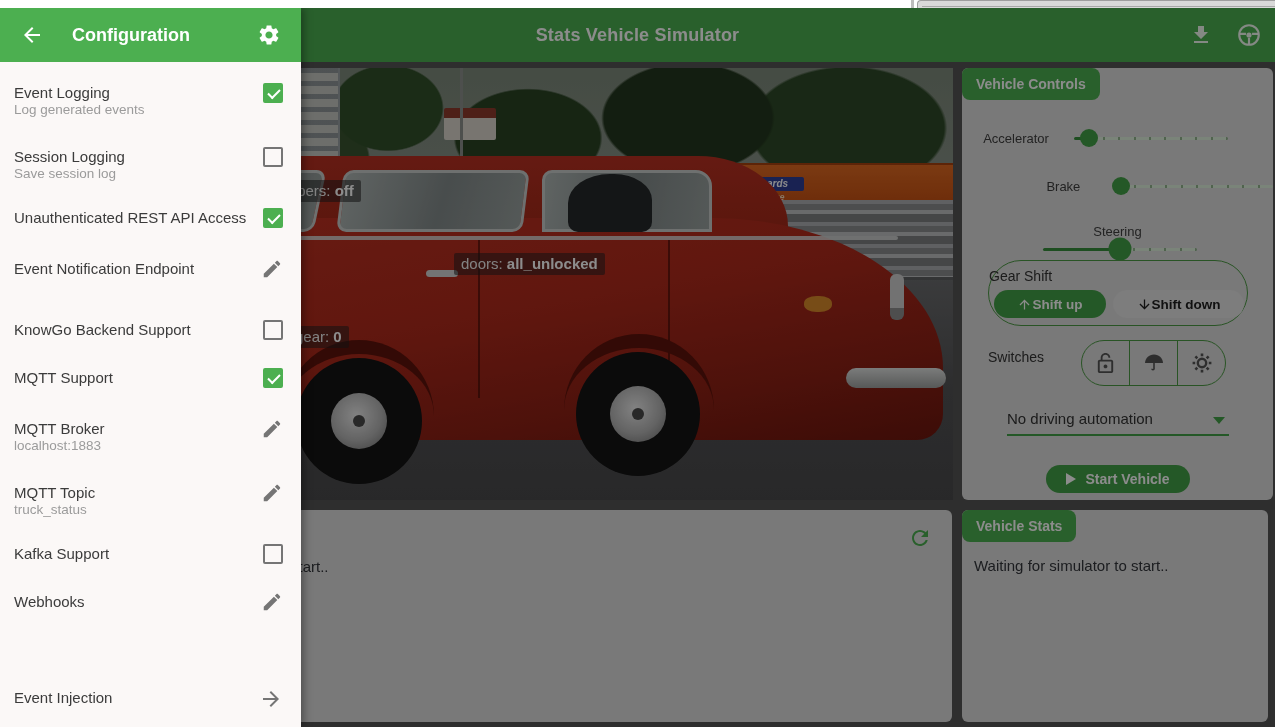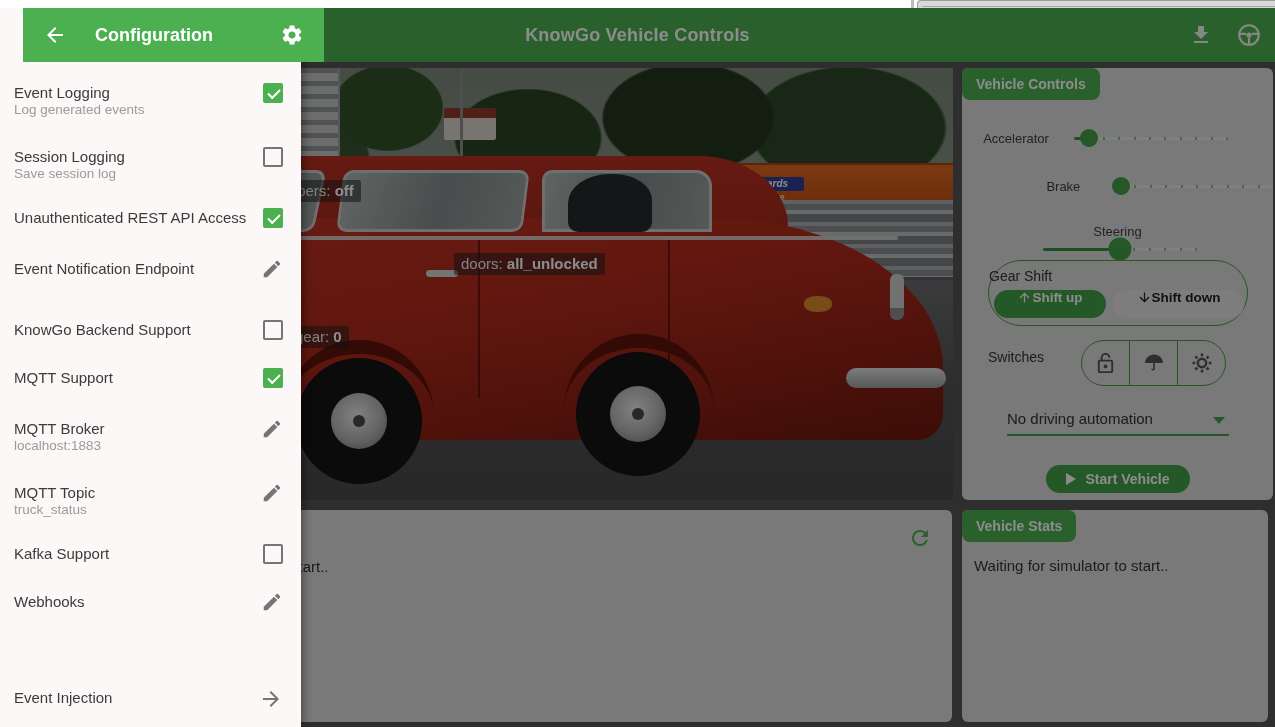--- a/index.html
+++ b/index.html
@@ -103,21 +103,21 @@
   .slider-track { position:absolute; left:0; right:0; top:8.5px; height:3px; background:#DFF0DC; border-radius:2px;
       background-image:repeating-linear-gradient(to right, transparent 0 13.4px, #93B48F 13.4px 15.4px); }
   .slider-fill { position:absolute; left:0; top:8.5px; height:3px; background:#388E3C; border-radius:2px; }
   .slider-thumb { position:absolute; top:10px; width:18px; height:18px; border-radius:50%; background:#43A047;
       transform:translate(-50%,-50%); cursor:pointer; }
   .slider-big .slider-thumb { width:23px; height:23px; }
 
   .gearshift { position:absolute; left:26px; top:192px; width:260px; height:66px;
       border:1.5px solid #4C9A44; border-radius:33px; }
   .gearshift-title { position:absolute; top:7px; width:100%; text-align:left; font-size:14px; color:#333; }
-  .shift-btn { position:absolute; top:29px; height:28px; border-radius:14px; display:flex; 
+  .shift-btn { position:absolute; top:29px; height:28px; border-radius:14px; display:flex; align-items:center;
       justify-content:center; font-size:13.5px; font-weight:bold; cursor:pointer; }
   .shift-up { left:5px; width:112px; background:#43A047; color:#FFFFFF; }
   .shift-down { left:124px; width:131px; background:#DCDCDC; background:#E3E3E3; color:#1F1F1F; }
 
   .switches-label { position:absolute; left:0; top:281px; width:108px; text-align:center; font-size:14px; color:#333; }
   .switch-group { position:absolute; left:119px; top:272px; width:145px; height:46px;
       border:1.5px solid #4C9A44; border-radius:23px; display:flex; }
   .switch-cell { flex:1; display:flex; align-items:center; justify-content:center; cursor:pointer; }
   .switch-cell + .switch-cell { border-left:1.5px solid #4C9A44; }
 
@@ -136,21 +136,21 @@
   .stats { left:962px; top:510px; width:306px; height:212px; }
   .stats-msg { position:absolute; left:12px; top:47px; font-size:15px; color:#33363B; }
 
   
   .scrim { position:absolute; left:301px; top:8px; width:974px; height:719px; background:rgba(0,0,0,0.45); z-index:10; }
 
   
   .drawer { position:absolute; left:0; top:8px; width:301px; height:719px; background:#FBF8F7; z-index:20;
       box-shadow:3px 0 8px rgba(0,0,0,0.35); }
   .drawer-header { position:absolute; left:0; top:0; width:301px; height:54px; background:#4CAF50;
-      display:flex; align-items:center;margin-left:23px; }
+      display:flex; align-items:center; }
   .drawer-back { position:absolute; left:12px; top:7px; }
   .drawer-title { position:absolute; left:72px; color:#FFFFFF; font-size:18px; font-weight:bold; }
   .drawer-gear { position:absolute; right:12px; top:7px; }
 
   .cfg-row { position:absolute; left:14px; width:275px; cursor:pointer; }
   .cfg-title { font-size:15px; color:#3B3B3B; line-height:17px; }
   .cfg-sub { font-size:13.5px; color:#9B9B9B; line-height:16px; margin-top:1px; }
   .cfg-ctrl { position:absolute; right:6px; top:-2px; }
   .checkbox { position:absolute; right:6px; top:-1px; width:20px; height:20px; border:2px solid #757575;
       border-radius:2px; background:transparent; }
@@ -164,21 +164,21 @@
 <div class="screen">
 
   <div class="top-strip">
     <div class="strip-divider"></div>
     <div class="strip-window">
       <div class="strip-window-inner"></div>
     </div>
   </div>
 
   <div class="appbar">
-    <div class="appbar-title">KnowGo Vehicle Controls</div>
+    <div class="appbar-title">Stats Vehicle Simulator</div>
     <div class="appbar-actions">
       <span class="icon-btn">
         <svg width="24" height="24" viewBox="0 0 24 24" fill="rgba(255,255,255,0.92)">
             <path d="M19 9h-4V3H9v6H5l7 7 7-7zM5 18v2h14v-2H5z"></path>
           </svg>
       </span>
       <span class="icon-btn">
         <svg width="26" height="26" viewBox="0 0 24 24" fill="none" stroke="rgba(255,255,255,0.92)" stroke-width="2">
           <circle cx="12" cy="12" r="9"></circle>
           <circle cx="12" cy="12" r="2.4" fill="rgba(255,255,255,0.92)" stroke="none"></circle>

